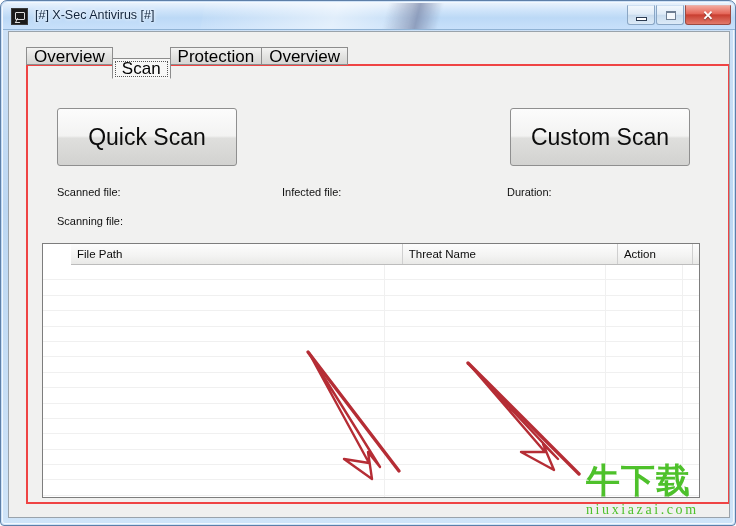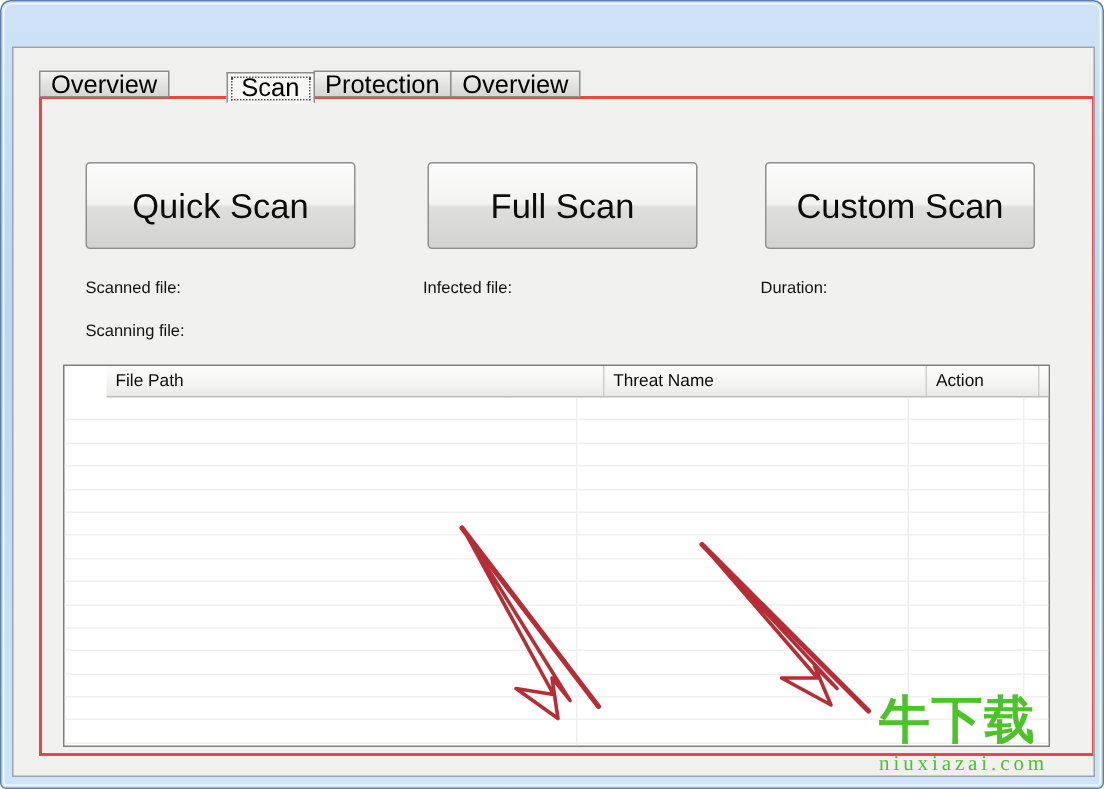--- a/index.html
+++ b/index.html
@@ -184,22 +184,21 @@
     cursor: default;
     white-space: nowrap;
   }
   .tab.active {
     height: 21px;
     line-height: 19px;
     background: #f7f7f6;
     border-bottom: 1px solid #f7f7f6;
     z-index: 3;
     padding: 0 9px;
-    top: 4px;
-    margin-left: 39px;
+    top: 14px;
   }
   .tab.active .focusring {
     position: absolute;
     left: 2px; right: 2px; top: 2px; bottom: 1px;
     border: 1px dotted #555;
     pointer-events: none;
   }
 
   
   #tabpage {
@@ -329,27 +328,51 @@
     margin-top: 1px;
     white-space: nowrap;
   }
 </style>
 </head>
 <body>
 
 <div id="window">
   <div id="window-inner-edge"></div>
 
+  <div id="titlebar">
+    <div id="titlebar-streak2"></div>
+    <div id="titlebar-streak"></div>
+
+    <div id="app-icon">
+      <div class="bubble"></div>
+      <div class="tail"></div>
+    </div>
+
+    <div id="window-title">[#] X-Sec Antivirus [#]</div>
+
+    <div id="caption-buttons">
+      <div class="cap-btn" id="btn-min">
+        <div class="glyph"></div>
+      </div>
+      <div class="cap-btn" id="btn-max">
+        <div class="glyph"></div>
+      </div>
+      <div class="cap-btn" id="btn-close">
+        <div class="glyph">✕</div>
+      </div>
+    </div>
+
+    <div id="titlebar-bottomline"></div>
+  </div>
 
   <div id="client">
 
     <div id="tabpage">
 
       <div class="scanbtn" id="btn-quick-scan">Quick Scan</div>
-      <div class="scanbtn" id="btn-full-scan">Full Scan</div>
       <div class="scanbtn" id="btn-custom-scan">Custom Scan</div>
 
       <div class="statlabel" id="lbl-scanned-file">Scanned file:</div>
       <div class="statlabel" id="lbl-infected-file">Infected file:</div>
       <div class="statlabel" id="lbl-duration">Duration:</div>
       <div class="statlabel" id="lbl-scanning-file">Scanning file:</div>
 
       <div id="resultlist">
         <div id="list-header">
           <div class="col-head" id="col-filepath">File Path</div>

